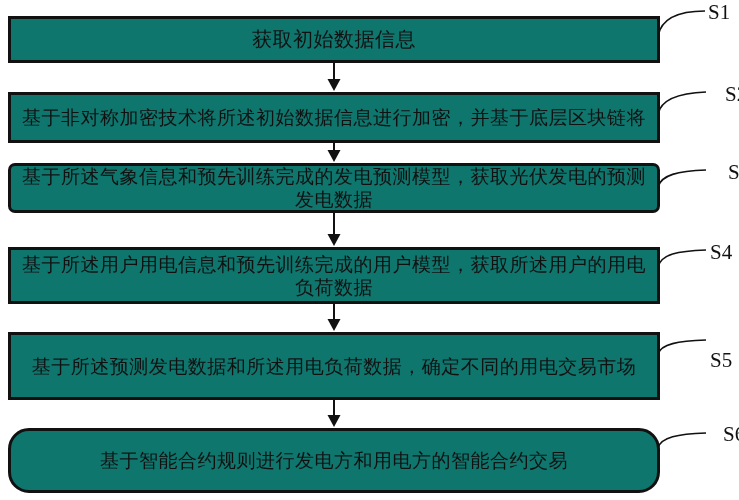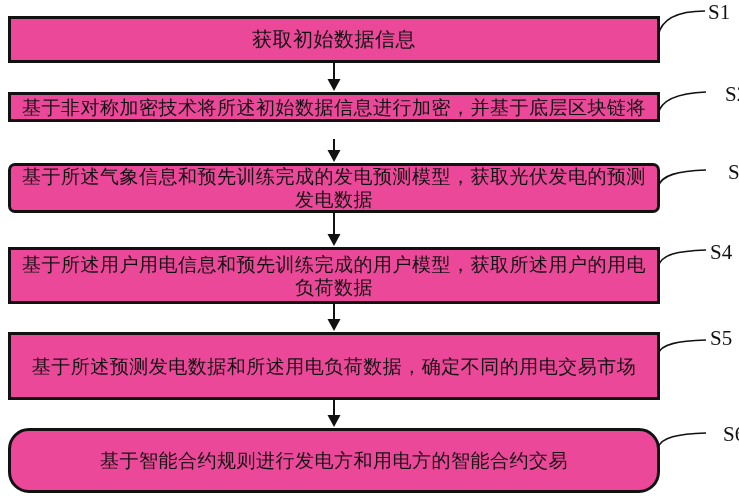--- a/index.html
+++ b/index.html
@@ -33,54 +33,54 @@
   .overlay polygon {
     fill: var(--ink, #111111);
     stroke: none;
   }
   .box {
     position: absolute;
     left: 8px;
     width: 652px;
     box-sizing: border-box;
     border: 3px solid var(--ink, #111111);
-    background: #ec4899;
+    background: #0f766e;
     color: var(--ink, #111111);
     display: flex;
     flex-direction: column;
     justify-content: center;
     align-items: center;
     text-align: center;
     z-index: 1;
   }
   .box .line {
     font-size: 19px;
     line-height: 23px;
     white-space: nowrap;
     letter-spacing: 0.5px;
   }
   .b1 { top: 16px;  height: 47px; }
   .b1 .line { font-size: 20px; }
-  .b2 { top: 92px;  height: 30px; }
+  .b2 { top: 92px;  height: 51px; }
   .b3 { top: 163px; height: 50px; border-radius: 7px; }
   .b4 { top: 247px; height: 57px; }
   .b5 { top: 332px; height: 68px; }
   .b6 { top: 428px; height: 65px; border-radius: 21px; }
   .slabel {
     position: absolute;
     font-family: "Liberation Serif", serif;
     font-size: 21px;
     color: var(--ink, #111111);
     z-index: 1;
   }
   .l1 { left: 708px; top: 0px; }
   .l2 { left: 710px; top: 82px; margin-left: 15px; }
   .l3 { left: 728px; top: 160px; }
   .l4 { left: 710px; top: 240px; }
-  .l5 { left: 710px; top: 326px; }
+  .l5 { left: 710px; top: 348px; }
   .l6 { left: 710px; top: 422px; margin-left: 13px; }
 </style>
 </head>
 <body>
 
 <div class="page">
 
   <svg class="overlay" viewBox="0 0 739 500" xmlns="http://www.w3.org/2000/svg">
 
     <g>

